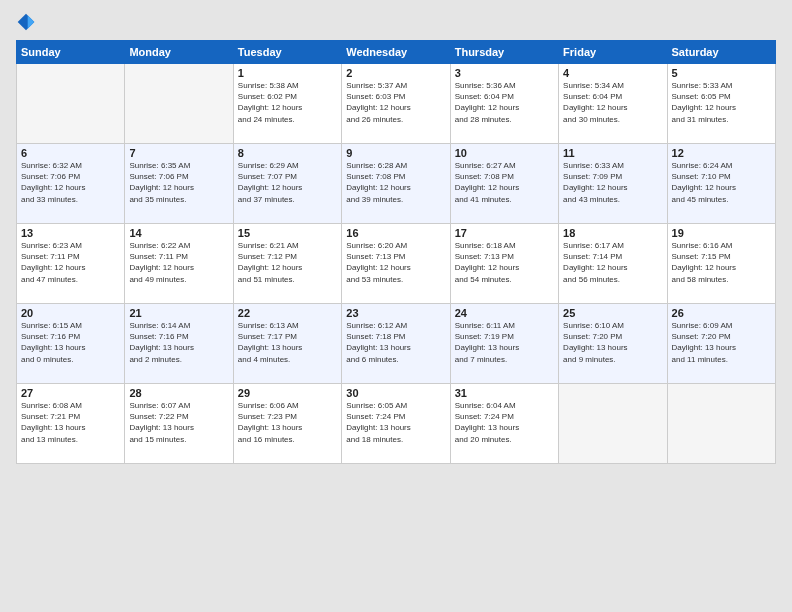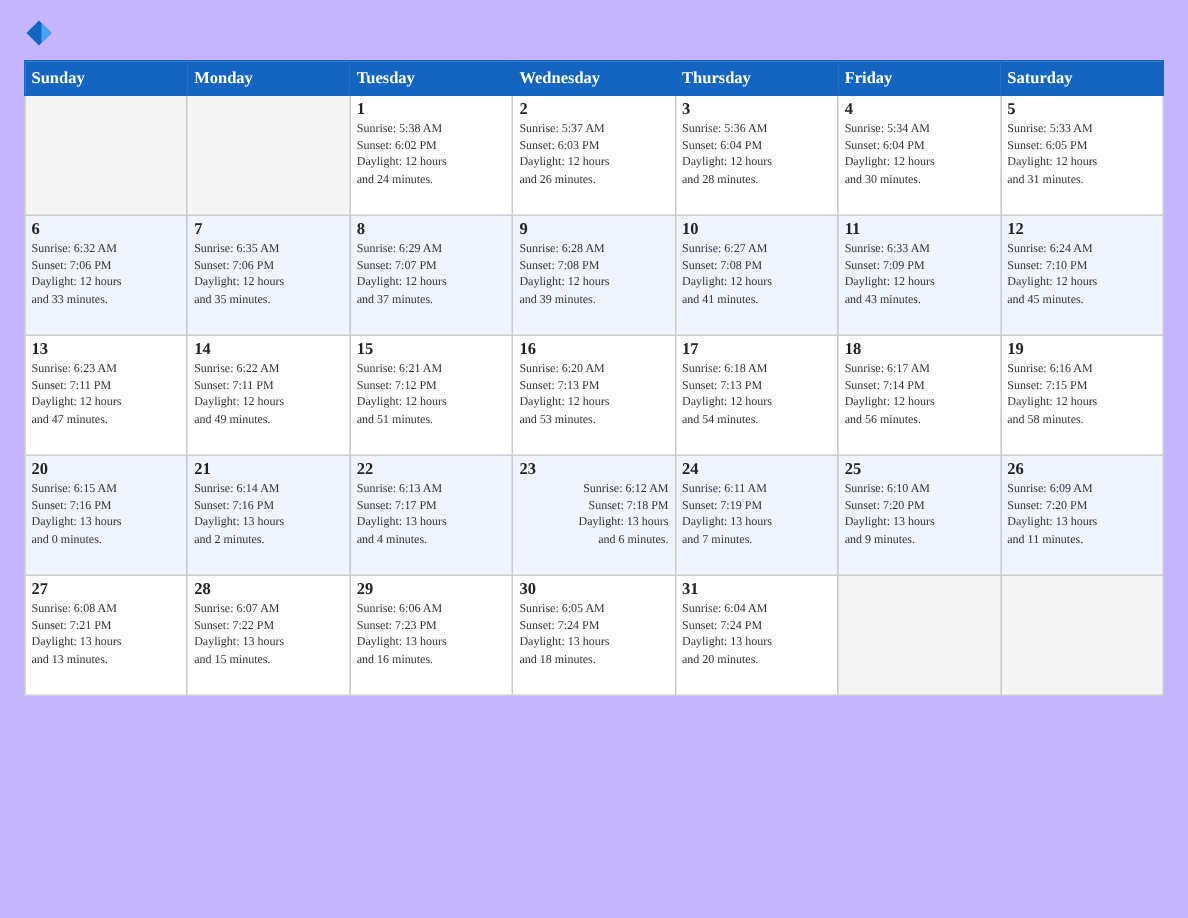--- a/index.html
+++ b/index.html
@@ -6,23 +6,22 @@
     body {
       font-family: Arial, sans-serif;
       background: #fff;
       width: 792px;
       height: 612px;
       overflow: hidden;
     }
     .page {
       width: 792px;
       height: 612px;
-      background: #c4b5fd;
+      background: #e5e5e5;
       padding: 12px 16px;
-      font-family: Liberation Serif, serif;
     }
     .header {
       display: flex;
       justify-content: space-between;
       align-items: flex-start;
       margin-bottom: 8px;
     }
     .logo {
       display: flex;
       align-items: center;
@@ -292,21 +291,21 @@
           </td>
           <td>
             <span class="day-number">22</span>
             <div class="day-info" style="white-space: pre-line;">Sunrise: 6:13 AM
 Sunset: 7:17 PM
 Daylight: 13 hours
 and 4 minutes.</div>
           </td>
           <td>
             <span class="day-number">23</span>
-            <div class="day-info" style="white-space: pre-line; text-align: right;">Sunrise: 6:12 AM
+            <div class="day-info" style="white-space: pre-line;">Sunrise: 6:12 AM
 Sunset: 7:18 PM
 Daylight: 13 hours
 and 6 minutes.</div>
           </td>
           <td>
             <span class="day-number">24</span>
             <div class="day-info" style="white-space: pre-line;">Sunrise: 6:11 AM
 Sunset: 7:19 PM
 Daylight: 13 hours
 and 7 minutes.</div>

